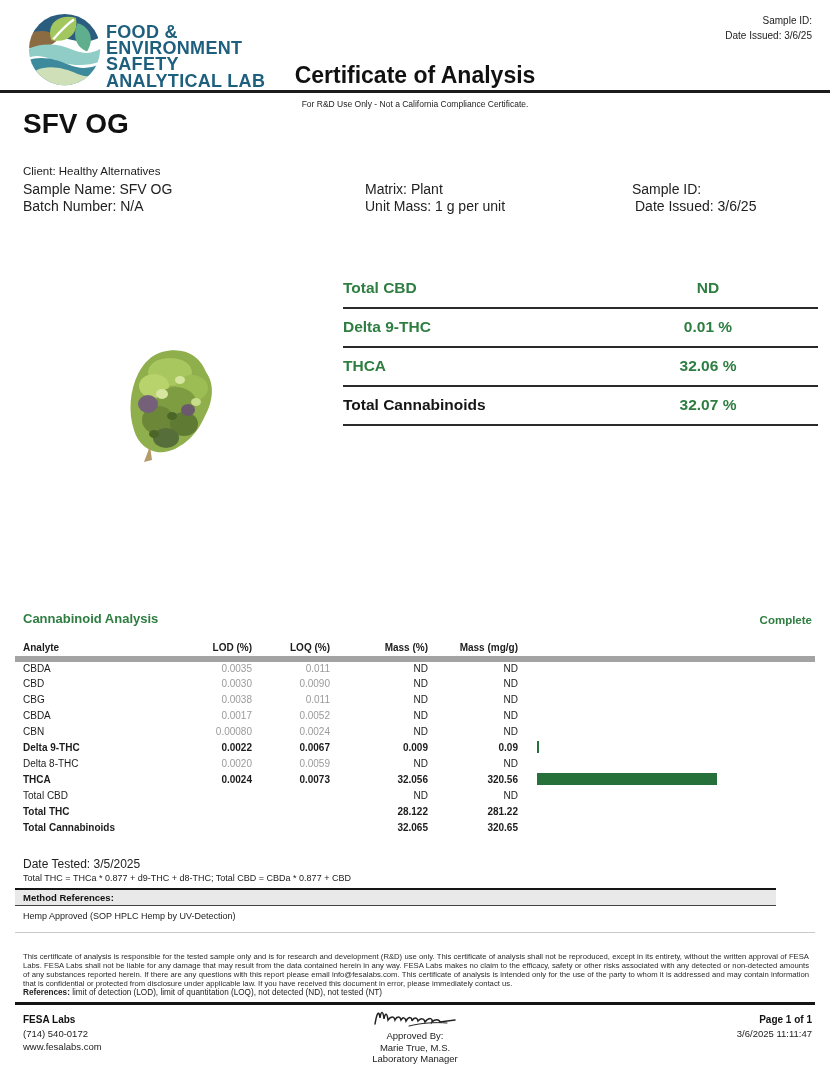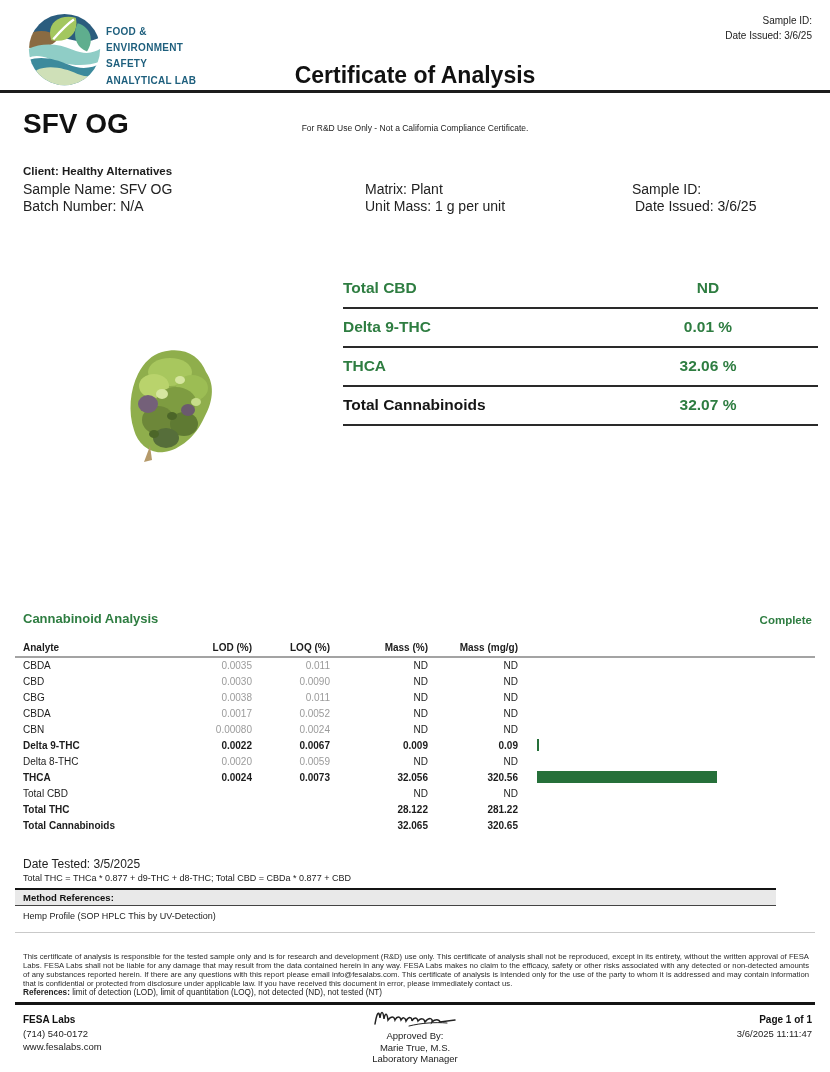--- a/index.html
+++ b/index.html
@@ -5,31 +5,31 @@
   * { margin:0; padding:0; box-sizing:border-box; }
   html,body { background:#888; }
   body { font-family:"Liberation Sans", sans-serif; }
   .page {
     position:relative; width:830px; height:1072px; background:#ffffff;
     margin:0 auto; overflow:hidden; color:#1c1c1c;
   }
   
   .logo-mark { position:absolute; left:27px; top:12px; width:75px; height:75px; }
   .logo-text { position:absolute; left:106px; top:24px; color:#1e5f7d; font-weight:bold;
-               font-size:10px; line-height:16.2px; letter-spacing:.3px; }
+               font-size:18px; line-height:16.2px; letter-spacing:.3px; }
   .top-meta { position:absolute; top:14px; right:18px; text-align:right;
               font-size:10px; line-height:14.5px; color:#222; }
   .doc-title { position:absolute; top:62px; left:0; width:100%; text-align:center;
                font-size:23px; font-weight:bold; color:#111; }
   .header-rule { position:absolute; top:90px; left:0; width:830px; height:3px; background:#1c1c1c; }
   .subtitle { position:absolute; top:99px; left:0; width:100%; text-align:center;
-              font-size:8.5px; color:#222;margin-top:24px; }
+              font-size:8.5px; color:#222; }
   
   .sample-name { position:absolute; left:23px; top:108px; font-size:28px; font-weight:bold; color:#111; }
-  .client-line { position:absolute; left:23px; top:165px; font-size:11.5px; font-weight:bold; }
+  .client-line { position:absolute; left:23px; top:165px; font-size:11.5px; font-weight:normal; }
   .info-col { position:absolute; font-size:14px; line-height:16.5px; color:#222; }
   .info-col-1 { left:23px;  top:181px; }
   .info-col-2 { left:365px; top:181px; }
   .info-col-3 { left:632px; top:181px; }
   .info-col-3 .line2 { padding-left:3px; }
   
   .bud { position:absolute; left:100px; top:346px; width:152px; height:128px; }
   
   .summary { position:absolute; left:343px; top:270px; width:475px; }
   .srow { position:relative; height:39px; border-bottom:2px solid #2a2a2a; }
@@ -37,21 +37,21 @@
   .srow.black .slabel { color:#151515; }
   .svalue { position:absolute; right:30px; top:9px; width:160px; text-align:center;
             font-size:15.5px; font-weight:bold; color:#2e7d41; }
   
   .section-title { position:absolute; left:23px; top:611px; font-size:13px; font-weight:bold; color:#2e7d41; }
   .section-status { position:absolute; right:18px; top:614px; font-size:11.5px; font-weight:bold; color:#2e7d41; }
   table.analysis { position:absolute; left:15px; top:642px; width:800px; border-collapse:collapse;
                    font-size:10px; color:#1c1c1c; }
   table.analysis th { font-size:10px; font-weight:bold; text-align:right; padding:0 0 3px 0; }
   table.analysis th.c-analyte { text-align:left; padding-left:8px; }
-  table.analysis thead tr { border-bottom:2px solid #a3a3a3;margin-top:12px; }
+  table.analysis thead tr { border-bottom:6px solid #a3a3a3;margin-top:12px; }
   table.analysis td { height:16px; text-align:right; padding:0; white-space:nowrap; }
   table.analysis td.c-analyte { text-align:left; padding-left:8px; }
   table.analysis tr.bold td { font-weight:bold; }
   table.analysis td.dim { color:#9b9b9b; }
   table.analysis tr.bold td.dim { color:#1c1c1c; }
   td.c-bar { padding-left:19px !important; text-align:left !important; }
   .bar { height:12px; background:#26703a; }
   
   .note-1 { position:absolute; left:23px; top:857px; font-size:12px; color:#222; }
   .note-2 { position:absolute; left:23px; top:873px; font-size:9px; color:#222; }
@@ -299,21 +299,21 @@
       <td>320.65</td>
       <td class="c-bar"></td>
     </tr>
   </tbody>
   </table>
 
   <div class="note-1">Date Tested: 3/5/2025</div>
   <div class="note-2">Total THC = THCa * 0.877 + d9-THC + d8-THC; Total CBD = CBDa * 0.877 + CBD</div>
 
   <div class="method-band">Method References:</div>
-  <div class="method-body">Hemp Profile (SOP HPLC This by UV-Detection)</div>
+  <div class="method-body">Hemp Approved (SOP HPLC Hemp by UV-Detection)</div>
   <div class="thin-divider"></div>
 
   <div class="disclaimer">This certificate of analysis is responsible for the tested sample only and is for research and development (R&amp;D) use only. This certificate of analysis shall not be reproduced, except in its entirety, without the written approval of FESA Labs. FESA Labs shall not be liable for any damage that may result from the data contained herein in any way. FESA Labs makes no claim to the efficacy, safety or other risks associated with any detected or non-detected amounts of any substances reported herein. If there are any questions with this report please email info@fesalabs.com. This certificate of analysis is intended only for the use of the party to whom it is addressed and may contain information that is confidential or protected from disclosure under applicable law. If you have received this document in error, please immediately contact us.</div>
   <div class="references">
     <b>References:</b><span> limit of detection (LOD), limit of quantitation (LOQ), not detected (ND), not tested (NT)</span>
   </div>
 
   <div class="footer-rule"></div>
 
   <div class="footer-left">

